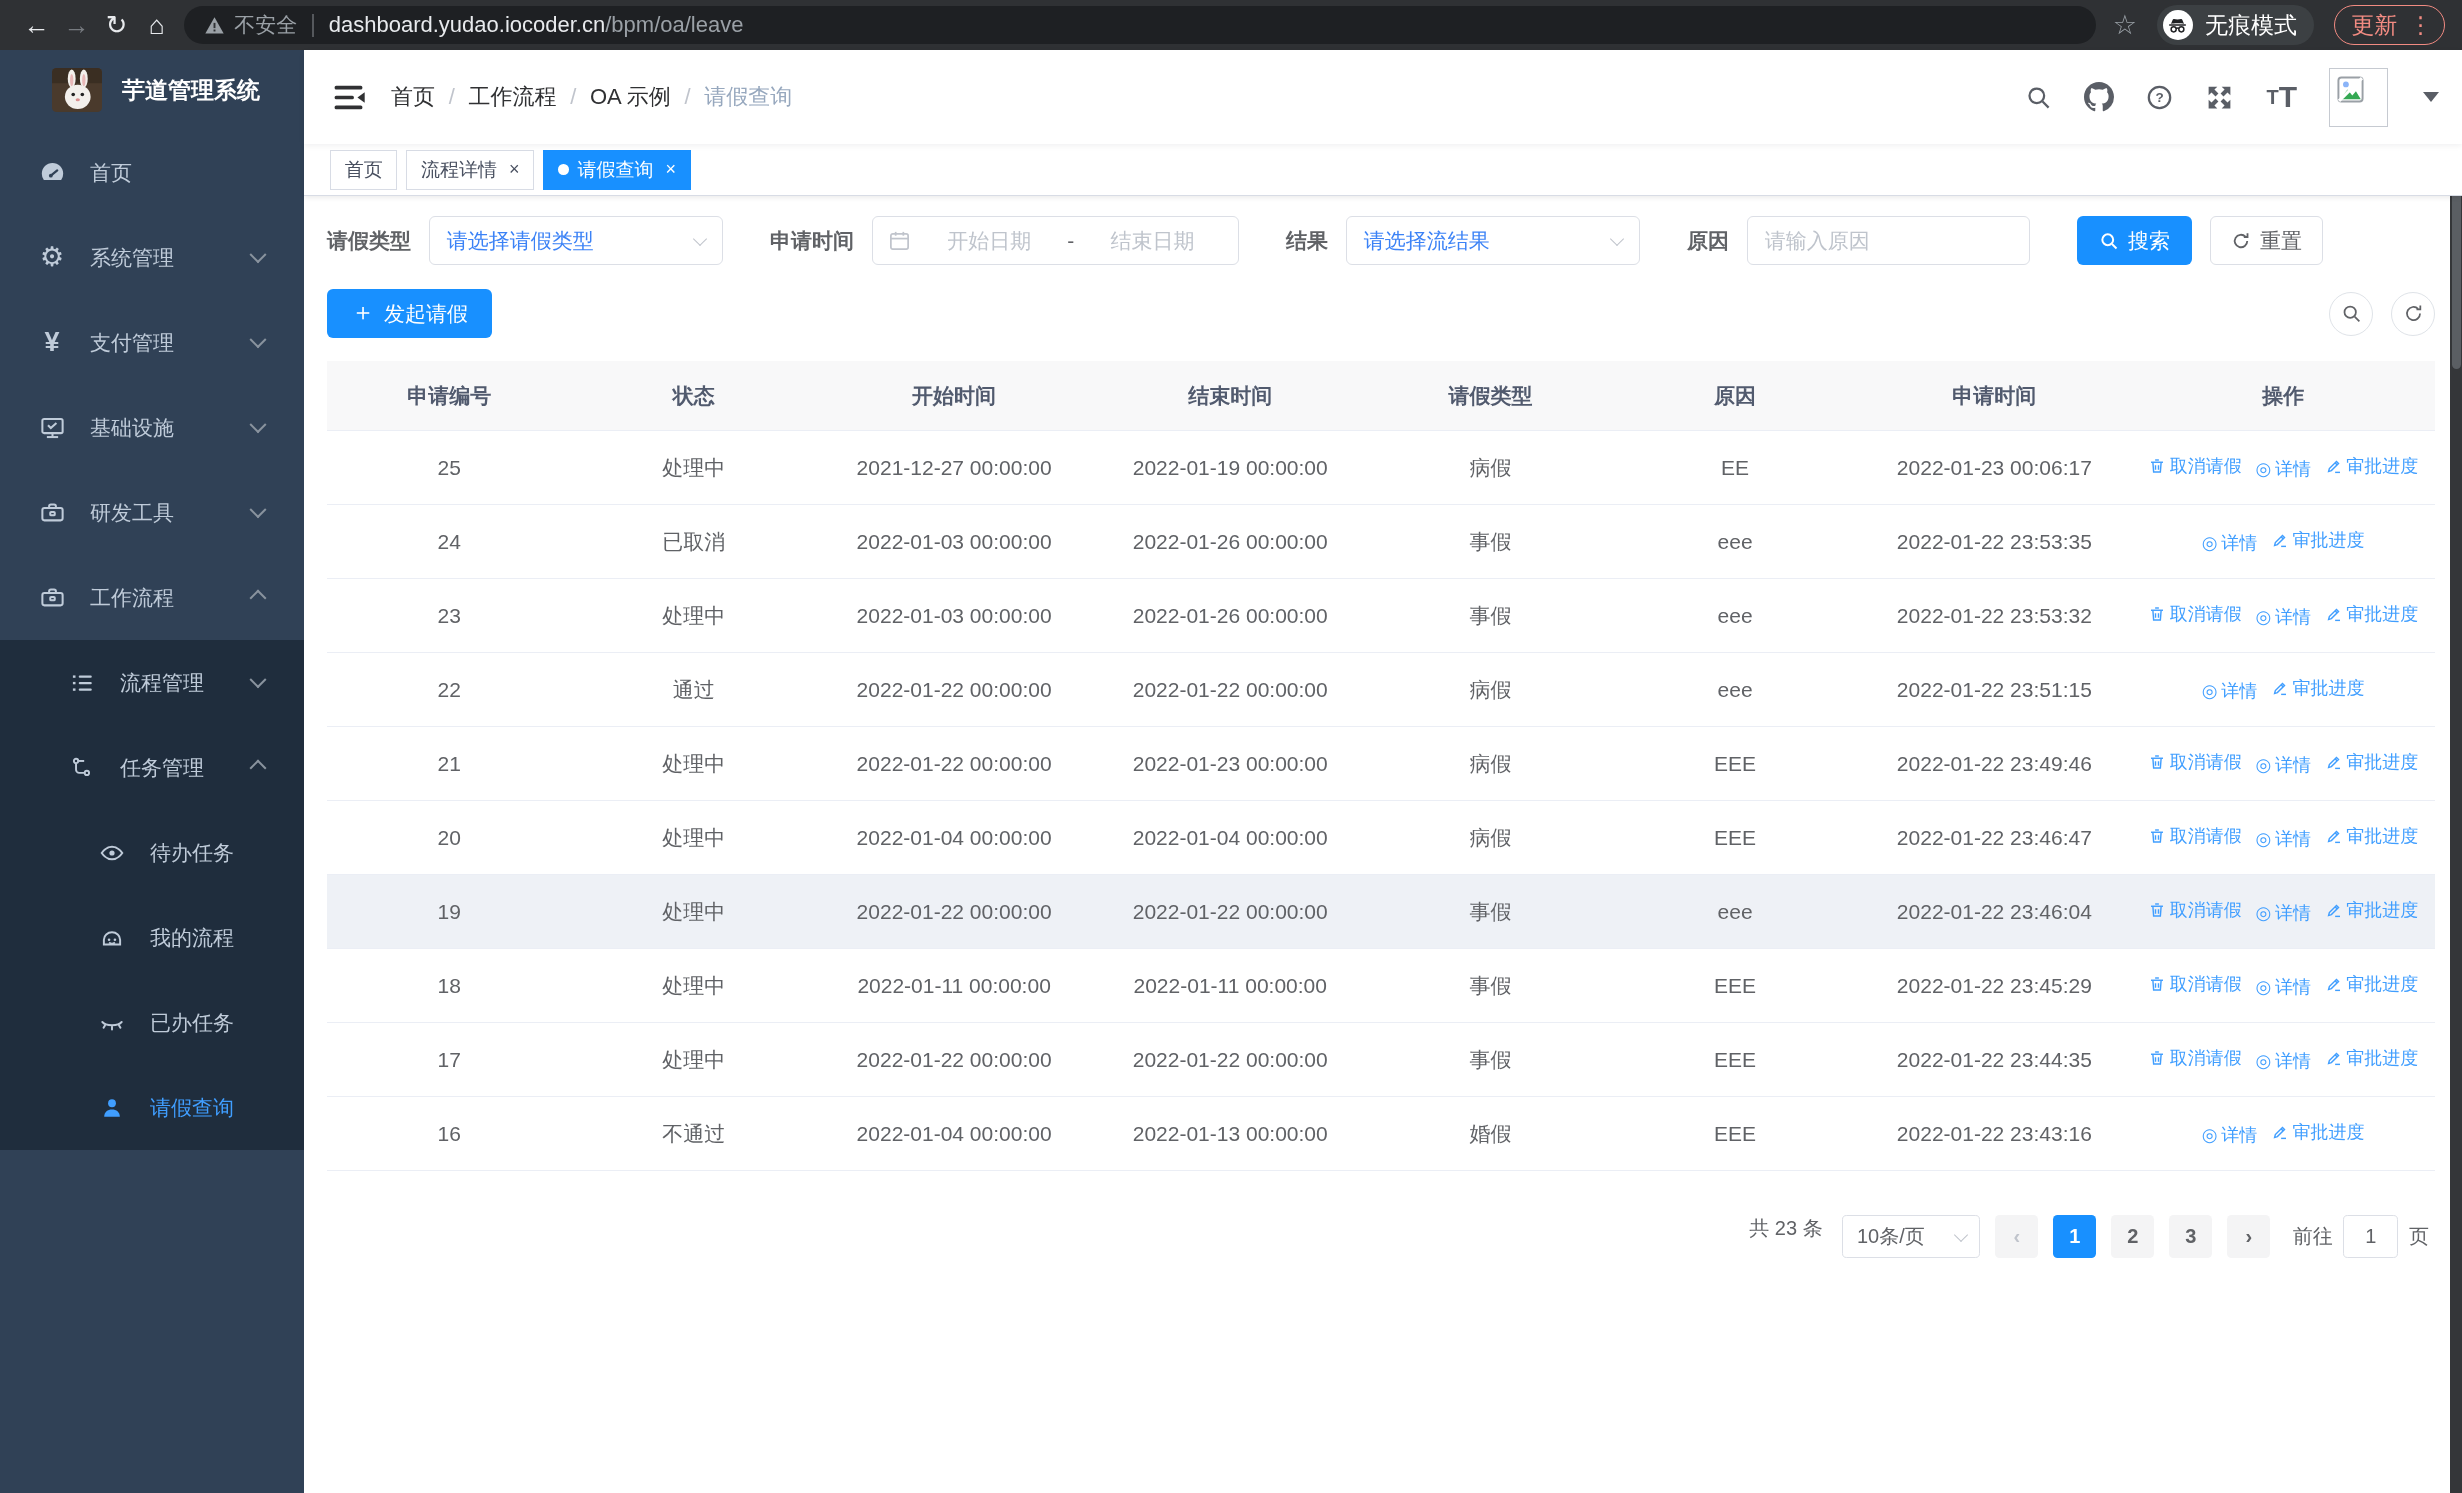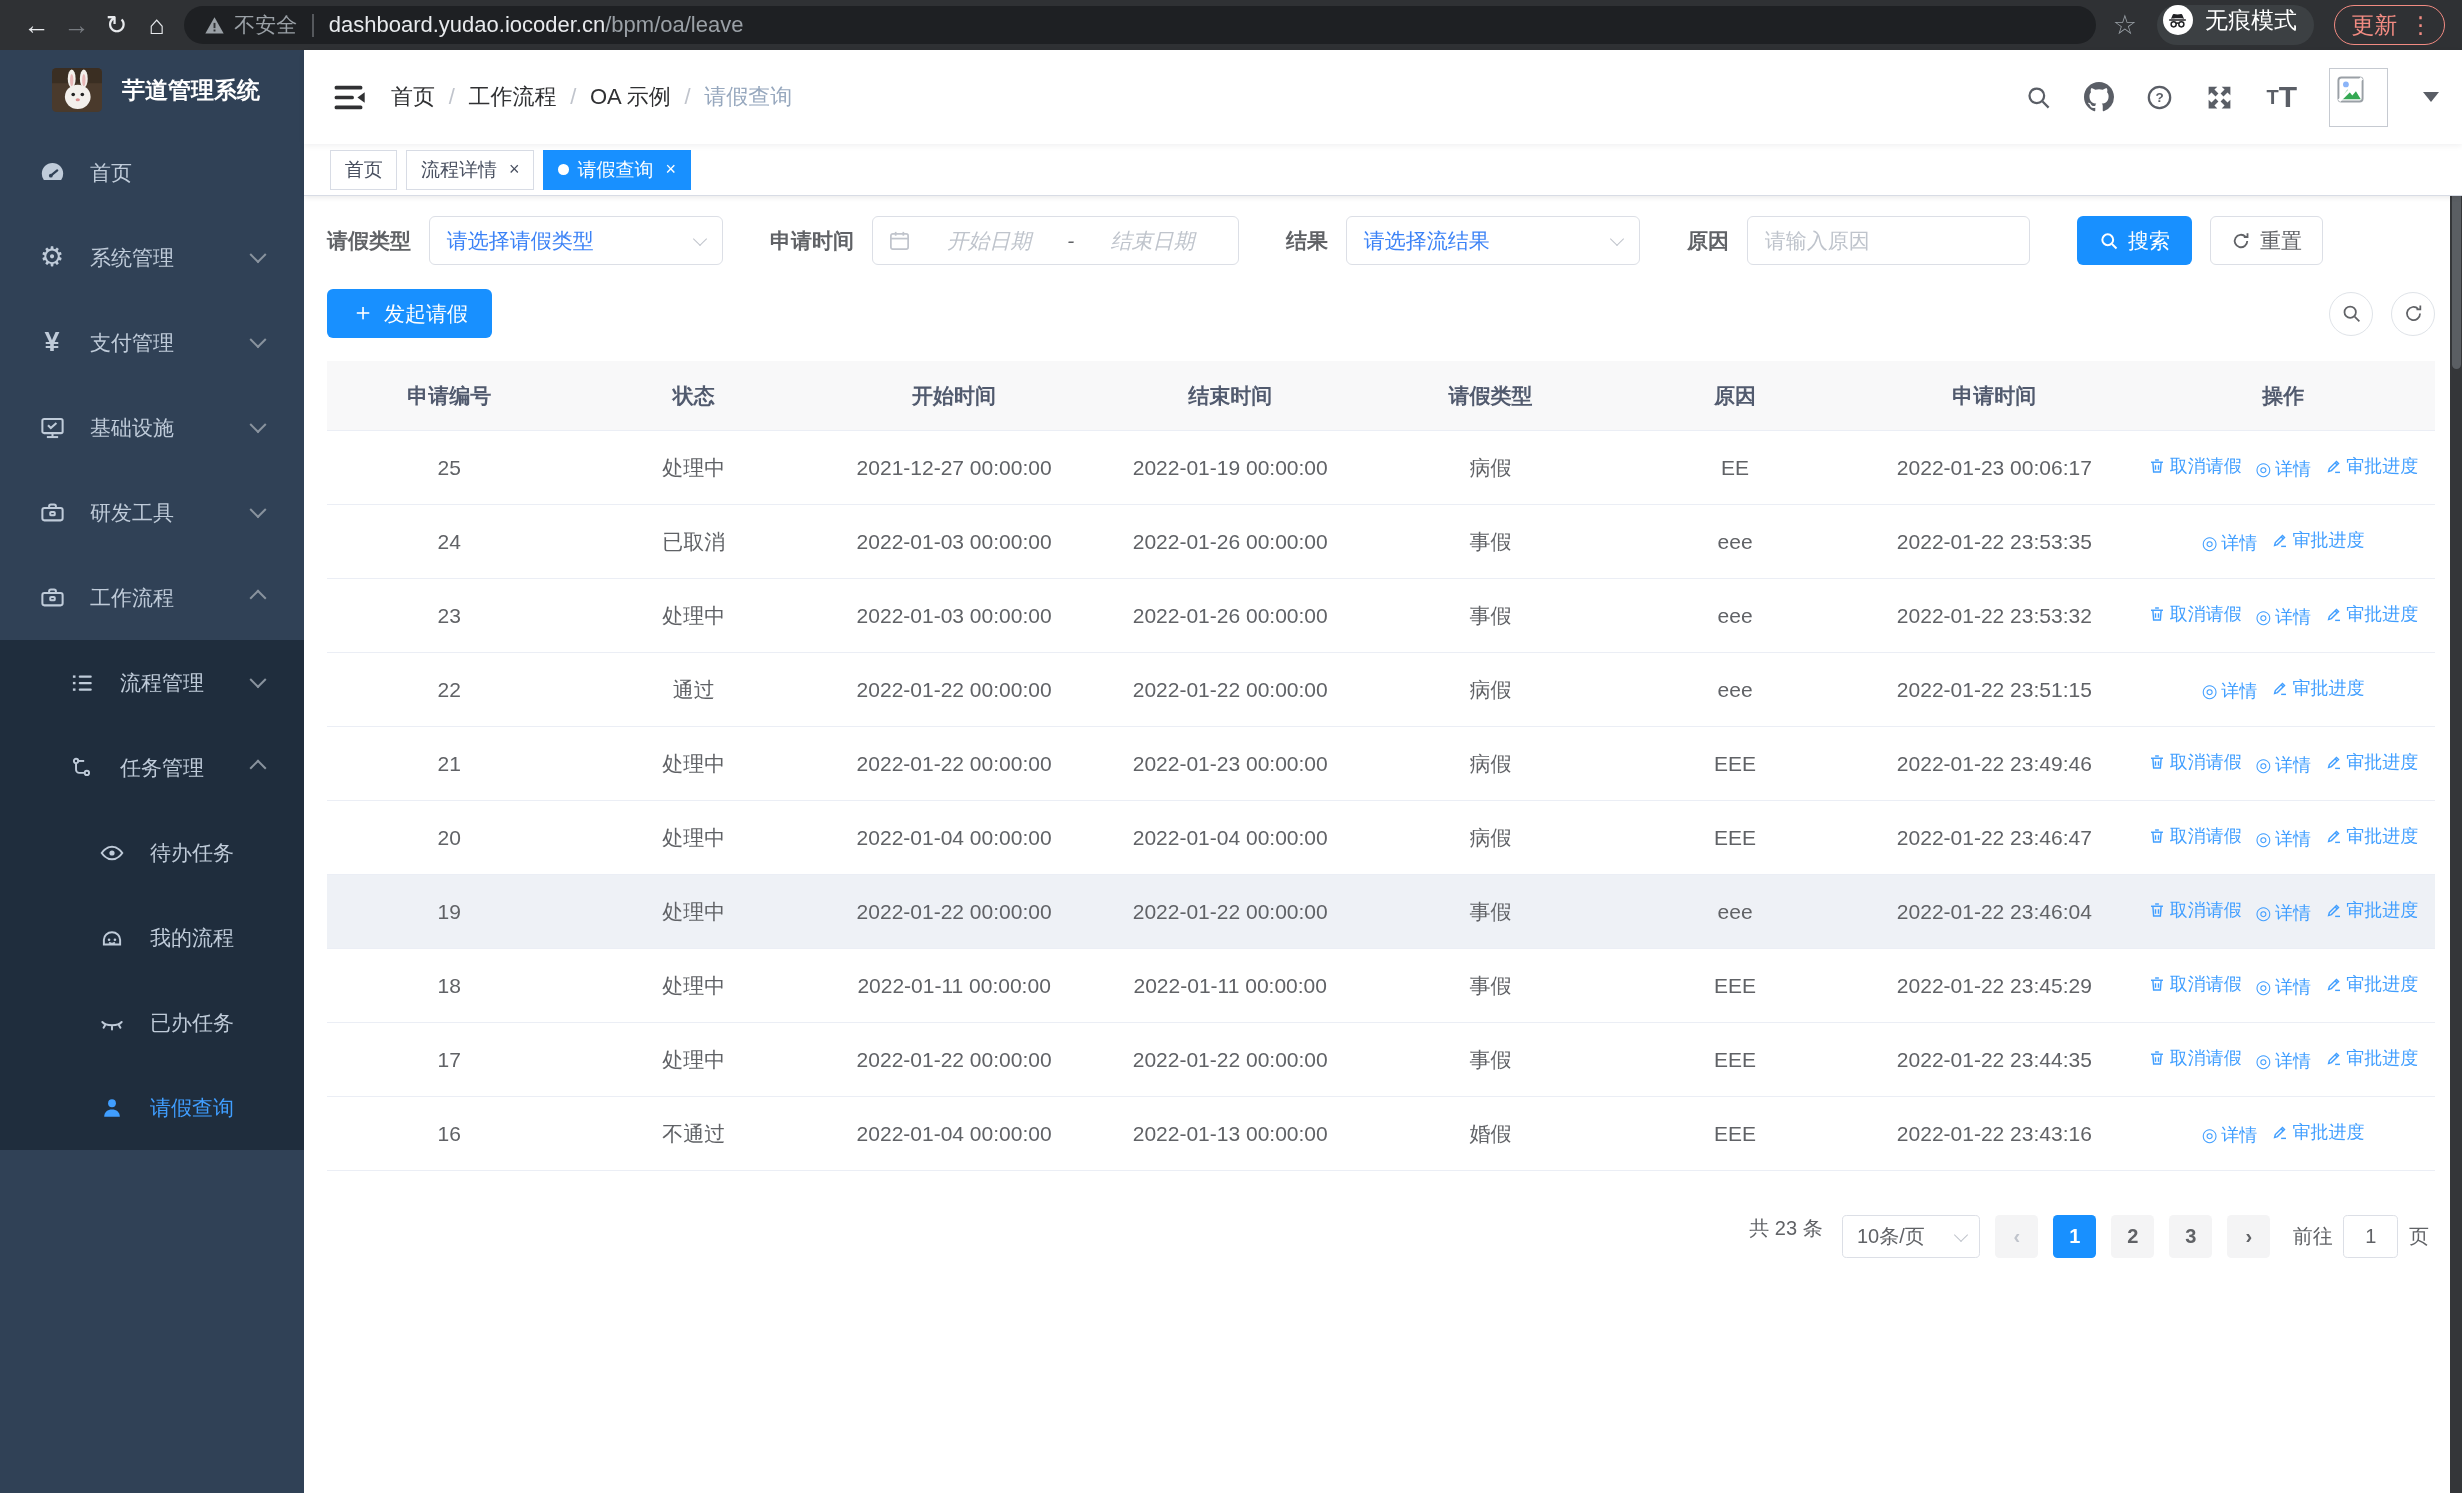--- a/index.html
+++ b/index.html
@@ -10,21 +10,21 @@
   
   .browser-bar { height:50px; background:#2f3134; display:flex; align-items:center; padding:0 16.7px; }
   .nav-ic { color:#e8eaed; font-size:26px; width:40px; text-align:center; flex:none; cursor:pointer; }
   .nav-ic.dim { color:#777b80; }
   .omnibox { flex:1; height:38px; margin:0 16.7px 0 7.6px; background:#1e2023; border-radius:20px; display:flex; align-items:center; padding:0 20px; min-width:0; }
   .omni-warn { display:flex; align-items:center; gap:9px; color:#9aa0a6; font-size:21px; flex:none; }
   .omni-sep { width:1.5px; height:23px; background:#55585c; margin:0 15px; flex:none; }
   .omni-url { font-size:22px; color:#e8eaed; white-space:nowrap; overflow:hidden; }
   .omni-url .path { color:#9aa0a6; }
   .star { color:#9aa0a6; font-size:27px; margin-right:20px; flex:none; cursor:pointer; }
-  .incog-chip { flex:none; height:40px; border-radius:20px; background:#3c4043; display:flex; gap:12px; padding:0 16.7px 0 6px; margin-right:20px; }
+  .incog-chip { flex:none; height:40px; border-radius:20px; background:#3c4043; display:flex; align-items:center; gap:12px; padding:0 16.7px 0 6px; margin-right:20px; }
   .incog-circle { width:30px; height:30px; border-radius:50%; background:#fff; display:flex; align-items:center; justify-content:center; }
   .incog-chip span { color:#fff; font-size:23px; }
   .update-pill { flex:none; height:40px; border:1.5px solid #f28b82; border-radius:20px; color:#f28b82; display:flex; align-items:center; gap:12px; padding:0 12px 0 16.7px; cursor:pointer; }
   .update-pill .u-label { font-size:23px; }
   .update-pill .kebab { font-size:23px; letter-spacing:0; }
 
   
   .app { display:flex; height:1443px; }
 
   
@@ -75,21 +75,21 @@
   .content { flex:1; padding:20px 27px 0 23px; background:#fff; position:relative; }
 
   
   .filter-row { display:flex; align-items:center; }
   .f-group { display:flex; align-items:center; margin-right:47px; }
   .f-label { font-size:21px; color:#606266; font-weight:700; margin-right:18px; white-space:nowrap; }
   .box { height:49px; border:1.5px solid #dcdfe6; border-radius:6px; background:#fff; display:flex; align-items:center; font-size:21px; }
   .sel { width:294px; padding:0 16.7px; justify-content:space-between; cursor:pointer; }
   .ph { color:#3b82f6; }
   .sel-caret { width:10px; height:10px; border-right:1.9px solid #c0c4cc; border-bottom:1.9px solid #c0c4cc; transform:rotate(45deg) translate(-1.5px,-1.5px); }
-  .daterange { width:367px; padding:0 15px; gap:7.6px;font-style:italic; }
+  .daterange { width:367px; padding:0 15px; gap:7.6px; }
   .daterange .d-ph { flex:1; text-align:center; color:#bfc4cc; }
   .daterange .d-dash { color:#606266; }
   .txt-input { width:283px; padding:0 16.7px; font-size:21px; color:#606266; outline:none; border:1.5px solid #dcdfe6; border-radius:6px; height:49px; font-family:inherit; }
   .txt-input::placeholder { color:#bfc4cc; }
   .btn { height:49px; border-radius:6px; display:flex; align-items:center; justify-content:center; font-size:21px; cursor:pointer; gap:9px; border:1.5px solid transparent; }
   .btn-primary { background:#1890ff; color:#fff; padding:0 21px; }
   .btn-plain { background:#fff; color:#606266; border-color:#dcdfe6; padding:0 20px; }
   .btn-search { margin-right:18px; }
 
   

